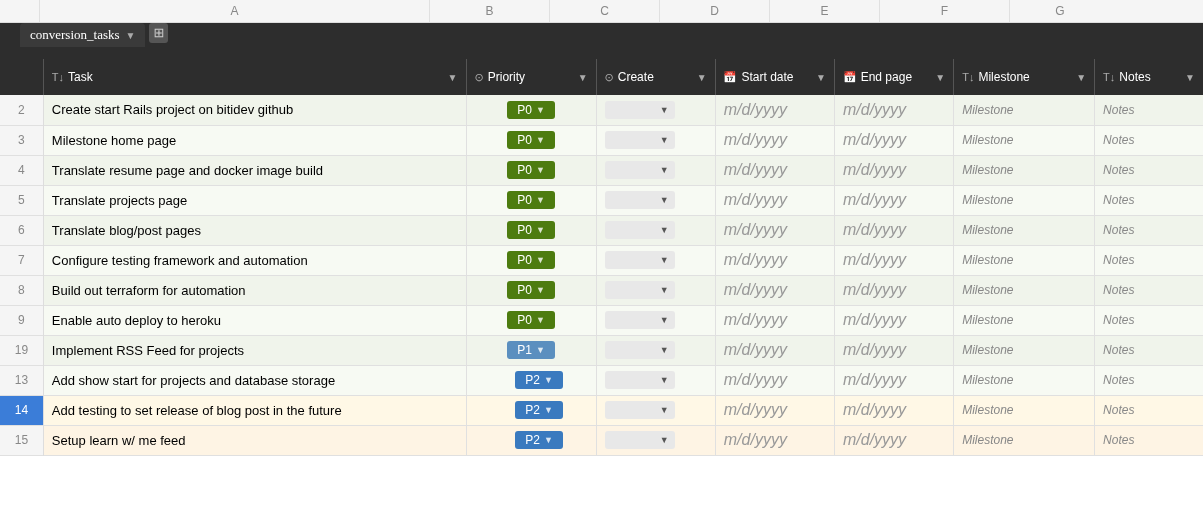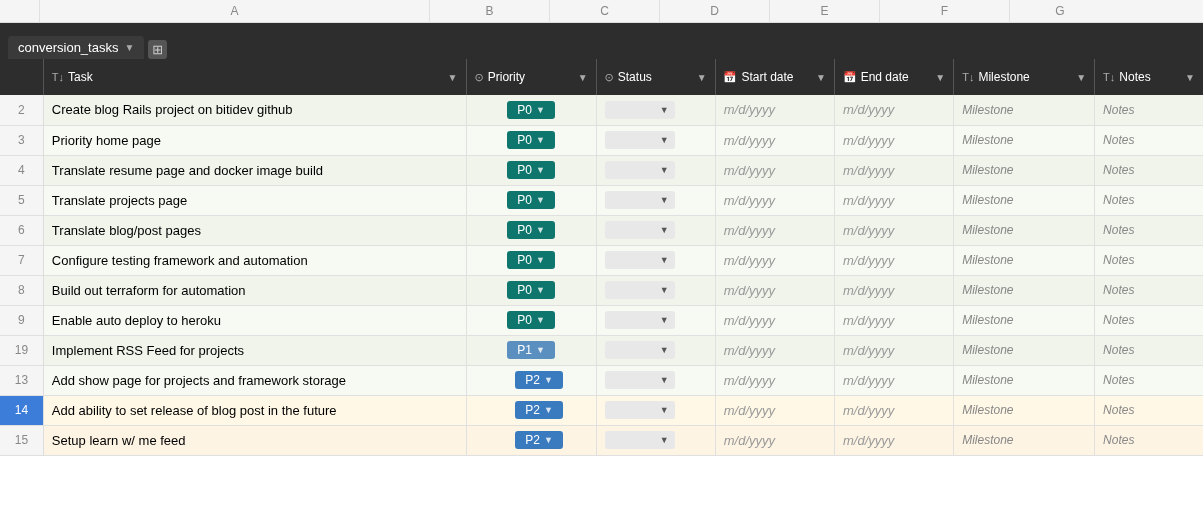--- a/index.html
+++ b/index.html
@@ -14,24 +14,25 @@
       width: 1203px;
       height: 511px;
       overflow: hidden;
       display: flex;
       flex-direction: column;
     }
 
     
     .tab-bar {
       display: flex;
-      align-items: flex-end;
+      align-items: flex-start;
       background: #2d2d2d;
-      padding: 0 8px;
+      padding: 0 20px;
       height: 36px;
+      font-family: Liberation Serif, serif;
     }
 
     .tab {
       display: flex;
       align-items: center;
       background: #3a3a3a;
       color: #fff;
       padding: 4px 10px;
       border-radius: 4px 4px 0 0;
       font-size: 13px;
@@ -166,21 +167,21 @@
       font-size: 12px;
       font-weight: 500;
       color: #fff;
     }
 
     .priority-badge .dropdown-arrow {
       font-size: 9px;
       color: rgba(255,255,255,0.8);
     }
 
-    .p0-badge { background: #0f766e; }
+    .p0-badge { background: #4d7c0f; }
     .p1-badge { background: #5b8fbf; }
     .p2-badge { background: #3a7abf; margin-left: 16px; }
 
     .status-cell {
       width: 100px;
     }
 
     .status-dropdown {
       display: flex;
       align-items: center;
@@ -189,21 +190,21 @@
       border-radius: 3px;
       padding: 2px 6px;
       font-size: 12px;
       color: #555;
       width: 70px;
     }
 
     .date-cell {
       color: #999;
       font-style: italic;
-      font-size: 13px;
+      font-size: 16px;
       width: 100px;
     }
 
     .milestone-cell {
       color: #888;
       font-style: italic;
       font-size: 12px;
       width: 110px;
     }
 
@@ -272,35 +273,35 @@
           <th style="width:120px;">
             <div class="th-inner">
               <span class="th-icon">⊙</span>
               <span>Priority</span>
               <span class="th-chevron">▼</span>
             </div>
           </th>
           <th style="width:110px;">
             <div class="th-inner">
               <span class="th-icon">⊙</span>
-              <span>Status</span>
+              <span>Create</span>
               <span class="th-chevron">▼</span>
             </div>
           </th>
           <th style="width:110px;">
             <div class="th-inner">
               <span class="th-icon">📅</span>
               <span>Start date</span>
               <span class="th-chevron">▼</span>
             </div>
           </th>
           <th style="width:110px;">
             <div class="th-inner">
               <span class="th-icon">📅</span>
-              <span>End date</span>
+              <span>End page</span>
               <span class="th-chevron">▼</span>
             </div>
           </th>
           <th style="width:130px;">
             <div class="th-inner">
               <span class="th-icon">T↓</span>
               <span>Milestone</span>
               <span class="th-chevron">▼</span>
             </div>
           </th>
@@ -309,33 +310,33 @@
               <span class="th-icon">T↓</span>
               <span>Notes</span>
               <span class="th-chevron">▼</span>
             </div>
           </th>
         </tr>
       </thead>
       <tbody id="table-body">
       <tr>
             <td>2</td>
-            <td class="task-cell">Create blog Rails project on bitidev github</td>
+            <td class="task-cell">Create start Rails project on bitidev github</td>
             <td class="priority-cell"><span class="priority-badge p0-badge">P0 <span class="dropdown-arrow">▼</span></span></td>
             <td class="status-cell">
               <div class="status-dropdown">&nbsp;<span style="font-size:9px;">▼</span></div>
             </td>
             <td class="date-cell">m/d/yyyy</td>
             <td class="date-cell">m/d/yyyy</td>
             <td class="milestone-cell">Milestone</td>
             <td class="notes-cell" style="border-right: none;">Notes</td>
           </tr>
           <tr>
             <td>3</td>
-            <td class="task-cell">Priority home page</td>
+            <td class="task-cell">Milestone home page</td>
             <td class="priority-cell"><span class="priority-badge p0-badge">P0 <span class="dropdown-arrow">▼</span></span></td>
             <td class="status-cell">
               <div class="status-dropdown">&nbsp;<span style="font-size:9px;">▼</span></div>
             </td>
             <td class="date-cell">m/d/yyyy</td>
             <td class="date-cell">m/d/yyyy</td>
             <td class="milestone-cell">Milestone</td>
             <td class="notes-cell" style="border-right: none;">Notes</td>
           </tr>
           <tr>
@@ -417,33 +418,33 @@
             <td class="status-cell">
               <div class="status-dropdown">&nbsp;<span style="font-size:9px;">▼</span></div>
             </td>
             <td class="date-cell">m/d/yyyy</td>
             <td class="date-cell">m/d/yyyy</td>
             <td class="milestone-cell">Milestone</td>
             <td class="notes-cell" style="border-right: none;">Notes</td>
           </tr>
           <tr>
             <td>13</td>
-            <td class="task-cell">Add show page for projects and framework storage</td>
+            <td class="task-cell">Add show start for projects and database storage</td>
             <td class="priority-cell"><span class="priority-badge p2-badge">P2 <span class="dropdown-arrow">▼</span></span></td>
             <td class="status-cell">
               <div class="status-dropdown">&nbsp;<span style="font-size:9px;">▼</span></div>
             </td>
             <td class="date-cell">m/d/yyyy</td>
             <td class="date-cell">m/d/yyyy</td>
             <td class="milestone-cell">Milestone</td>
             <td class="notes-cell" style="border-right: none;">Notes</td>
           </tr>
           <tr class="row-selected">
             <td>14</td>
-            <td class="task-cell">Add ability to set release of blog post in the future</td>
+            <td class="task-cell">Add testing to set release of blog post in the future</td>
             <td class="priority-cell"><span class="priority-badge p2-badge">P2 <span class="dropdown-arrow">▼</span></span></td>
             <td class="status-cell">
               <div class="status-dropdown">&nbsp;<span style="font-size:9px;">▼</span></div>
             </td>
             <td class="date-cell">m/d/yyyy</td>
             <td class="date-cell">m/d/yyyy</td>
             <td class="milestone-cell">Milestone</td>
             <td class="notes-cell" style="border-right: none;">Notes</td>
           </tr>
           <tr class="row-peach">

